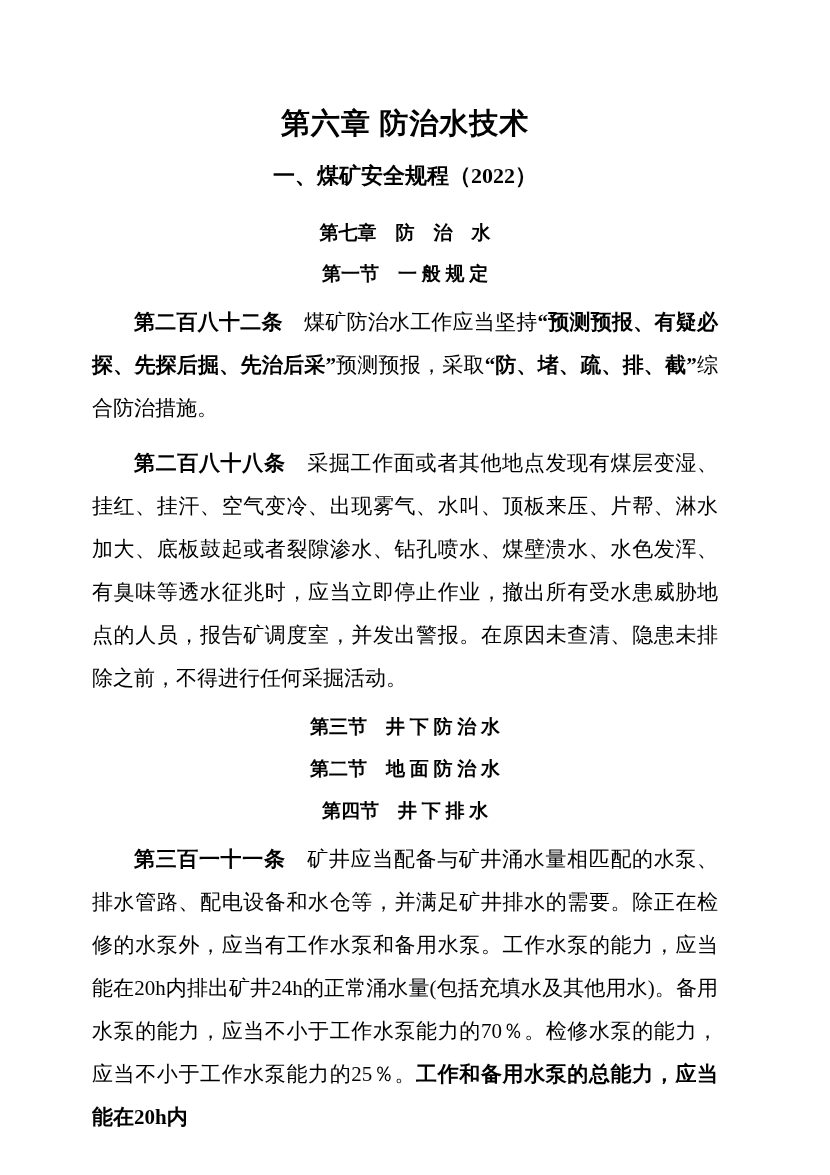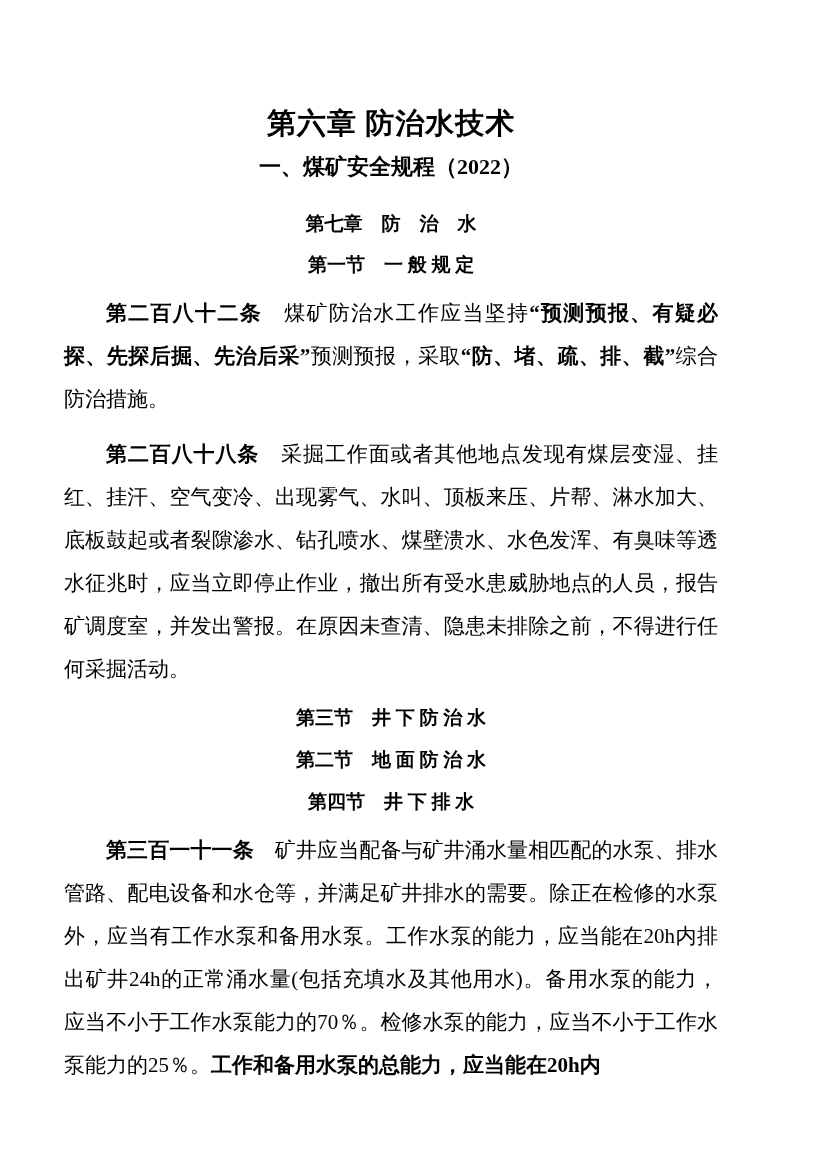--- a/index.html
+++ b/index.html
@@ -10,37 +10,37 @@
   body {
     width: 830px;
     height: 1175px;
     color: #000000;
     font-family: "Liberation Serif", "DejaVu Serif", serif;
   }
   .page {
     width: 830px;
     height: 1175px;
     box-sizing: border-box;
-    padding: 103px 112px 0 64px;
+    padding: 103px 112px 0 92px;
     overflow: hidden;
     background: #ffffff;
   }
   .doc-title {
     text-align: center;
     font-weight: bold;
     font-size: 29px;
     line-height: 40px;
     letter-spacing: 1px;
   }
   .doc-subtitle {
     text-align: center;
     font-weight: bold;
     font-size: 22px;
     line-height: 32px;
-    margin-top: 8px;
+    margin-top: 17px;
   }
   .chapter-heading {
     text-align: center;
     font-weight: bold;
     font-size: 19px;
     line-height: 28px;
     margin-top: 27px;
   }
   .section-heading {
     text-align: center;

